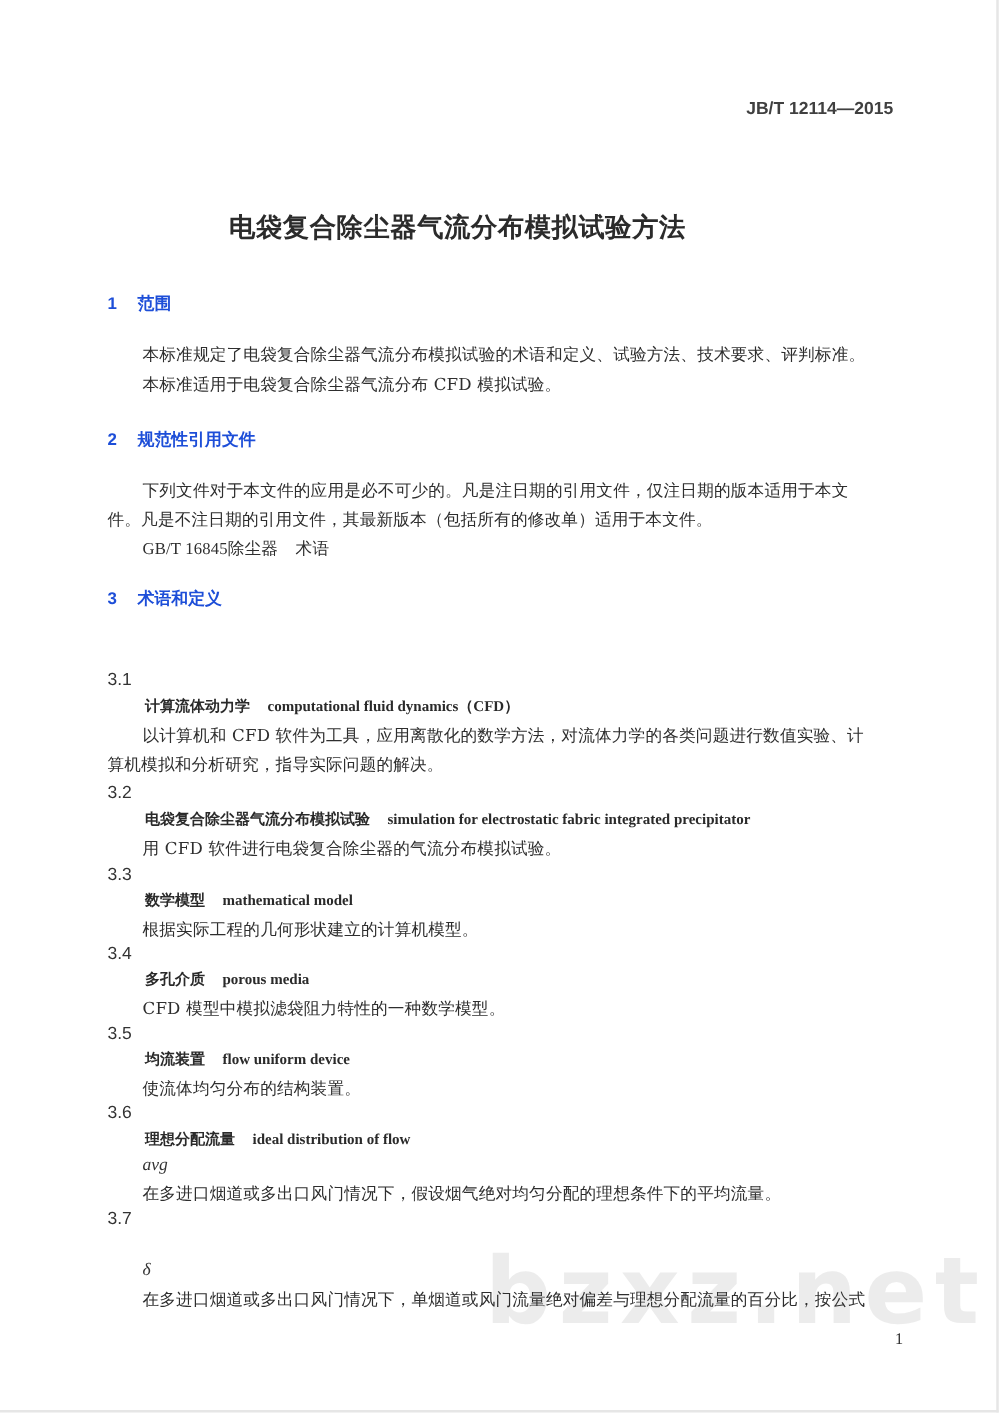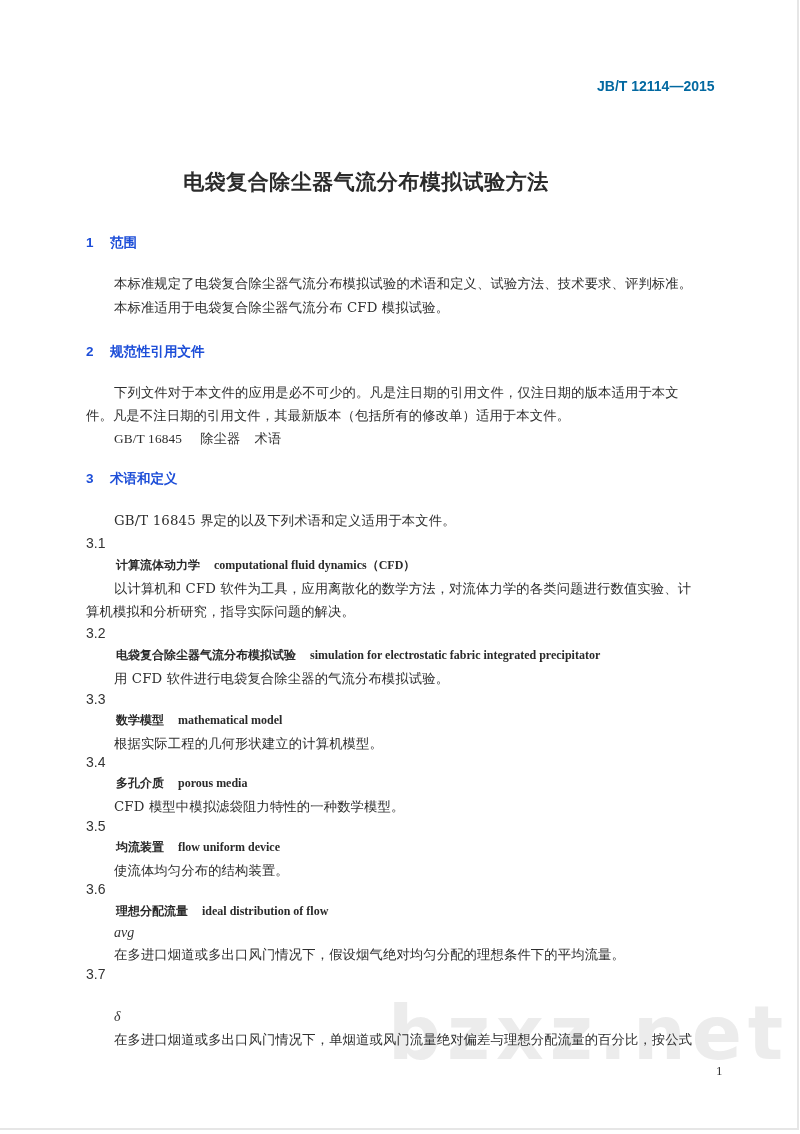--- a/index.html
+++ b/index.html
@@ -23,21 +23,21 @@
       background: #ffffff;
       border-right: 2px solid #e6e6e6;
       border-bottom: 2px solid #e6e6e6;
     }
     .abs { position: absolute; white-space: nowrap; }
     .std-code {
       left: 597px; top: 78px;
       font-family: "Liberation Sans", sans-serif;
       font-size: 14px;
       font-weight: bold;
-      color: #0369a1;
+      color: #404040;
     }
     .doc-title {
       left: 0; width: 732px; top: 168px;
       text-align: center;
       font-family: "DejaVu Sans", sans-serif;
       font-size: 21px;
       font-weight: bold;
       color: #2b2b2b;
       letter-spacing: 0.5px;
     }
@@ -72,21 +72,21 @@
     }
     .symbol {
       left: 114px;
       font-family: "Liberation Serif", serif;
       font-style: italic;
       font-size: 14px;
       color: #333;
     }
     .ind { left: 114px; }
     .flush { left: 86px; }
-    .ref-code { display: inline-block; margin-right: 18px; font-family: "Liberation Serif", serif; }
+    .ref-code { display: inline-block; font-family: "Liberation Serif", serif; }
     .ref-part { display: inline-block; margin-right: 14px; }
     .page-num {
       left: 716px; top: 1063px;
       font-family: "Liberation Serif", serif;
       font-size: 13px;
       color: #333;
     }
     .watermark {
       left: 388px; top: 990px;
       font-family: "DejaVu Sans", sans-serif;
@@ -122,21 +122,20 @@
     </div>
     <div class="abs body ind" style="top:384px;">下列文件对于本文件的应用是必不可少的。凡是注日期的引用文件，仅注日期的版本适用于本文</div>
     <div class="abs body flush" style="top:407px;font-family:Liberation Mono, monospace;">件。凡是不注日期的引用文件，其最新版本（包括所有的修改单）适用于本文件。</div>
     <div class="abs body ind" style="top:430px;">
       <span class="ref-code">GB/T 16845</span><span class="ref-part">除尘器</span><span>术语</span>
     </div>
 
     <div class="abs h1" style="left:86px; top:470px;">
       <span class="num">3</span><span>术语和定义</span>
     </div>
-    <div class="abs body ind" style="top:512px;">GB/T 16845 界定的以及下列术语和定义适用于本文件。</div>
 
     <div class="abs clause-num" style="top:535px;">3.1</div>
     <div class="abs term" style="top:557px;">
       <span>计算流体动力学</span><span class="en">computational fluid dynamics（CFD）</span>
     </div>
     <div class="abs body ind" style="top:580px;">以计算机和 CFD 软件为工具，应用离散化的数学方法，对流体力学的各类问题进行数值实验、计</div>
     <div class="abs body flush" style="top:603px;">算机模拟和分析研究，指导实际问题的解决。</div>
 
     <div class="abs clause-num" style="top:625px;">3.2</div>
     <div class="abs body ind" style="top:670px;">用 CFD 软件进行电袋复合除尘器的气流分布模拟试验。</div>

